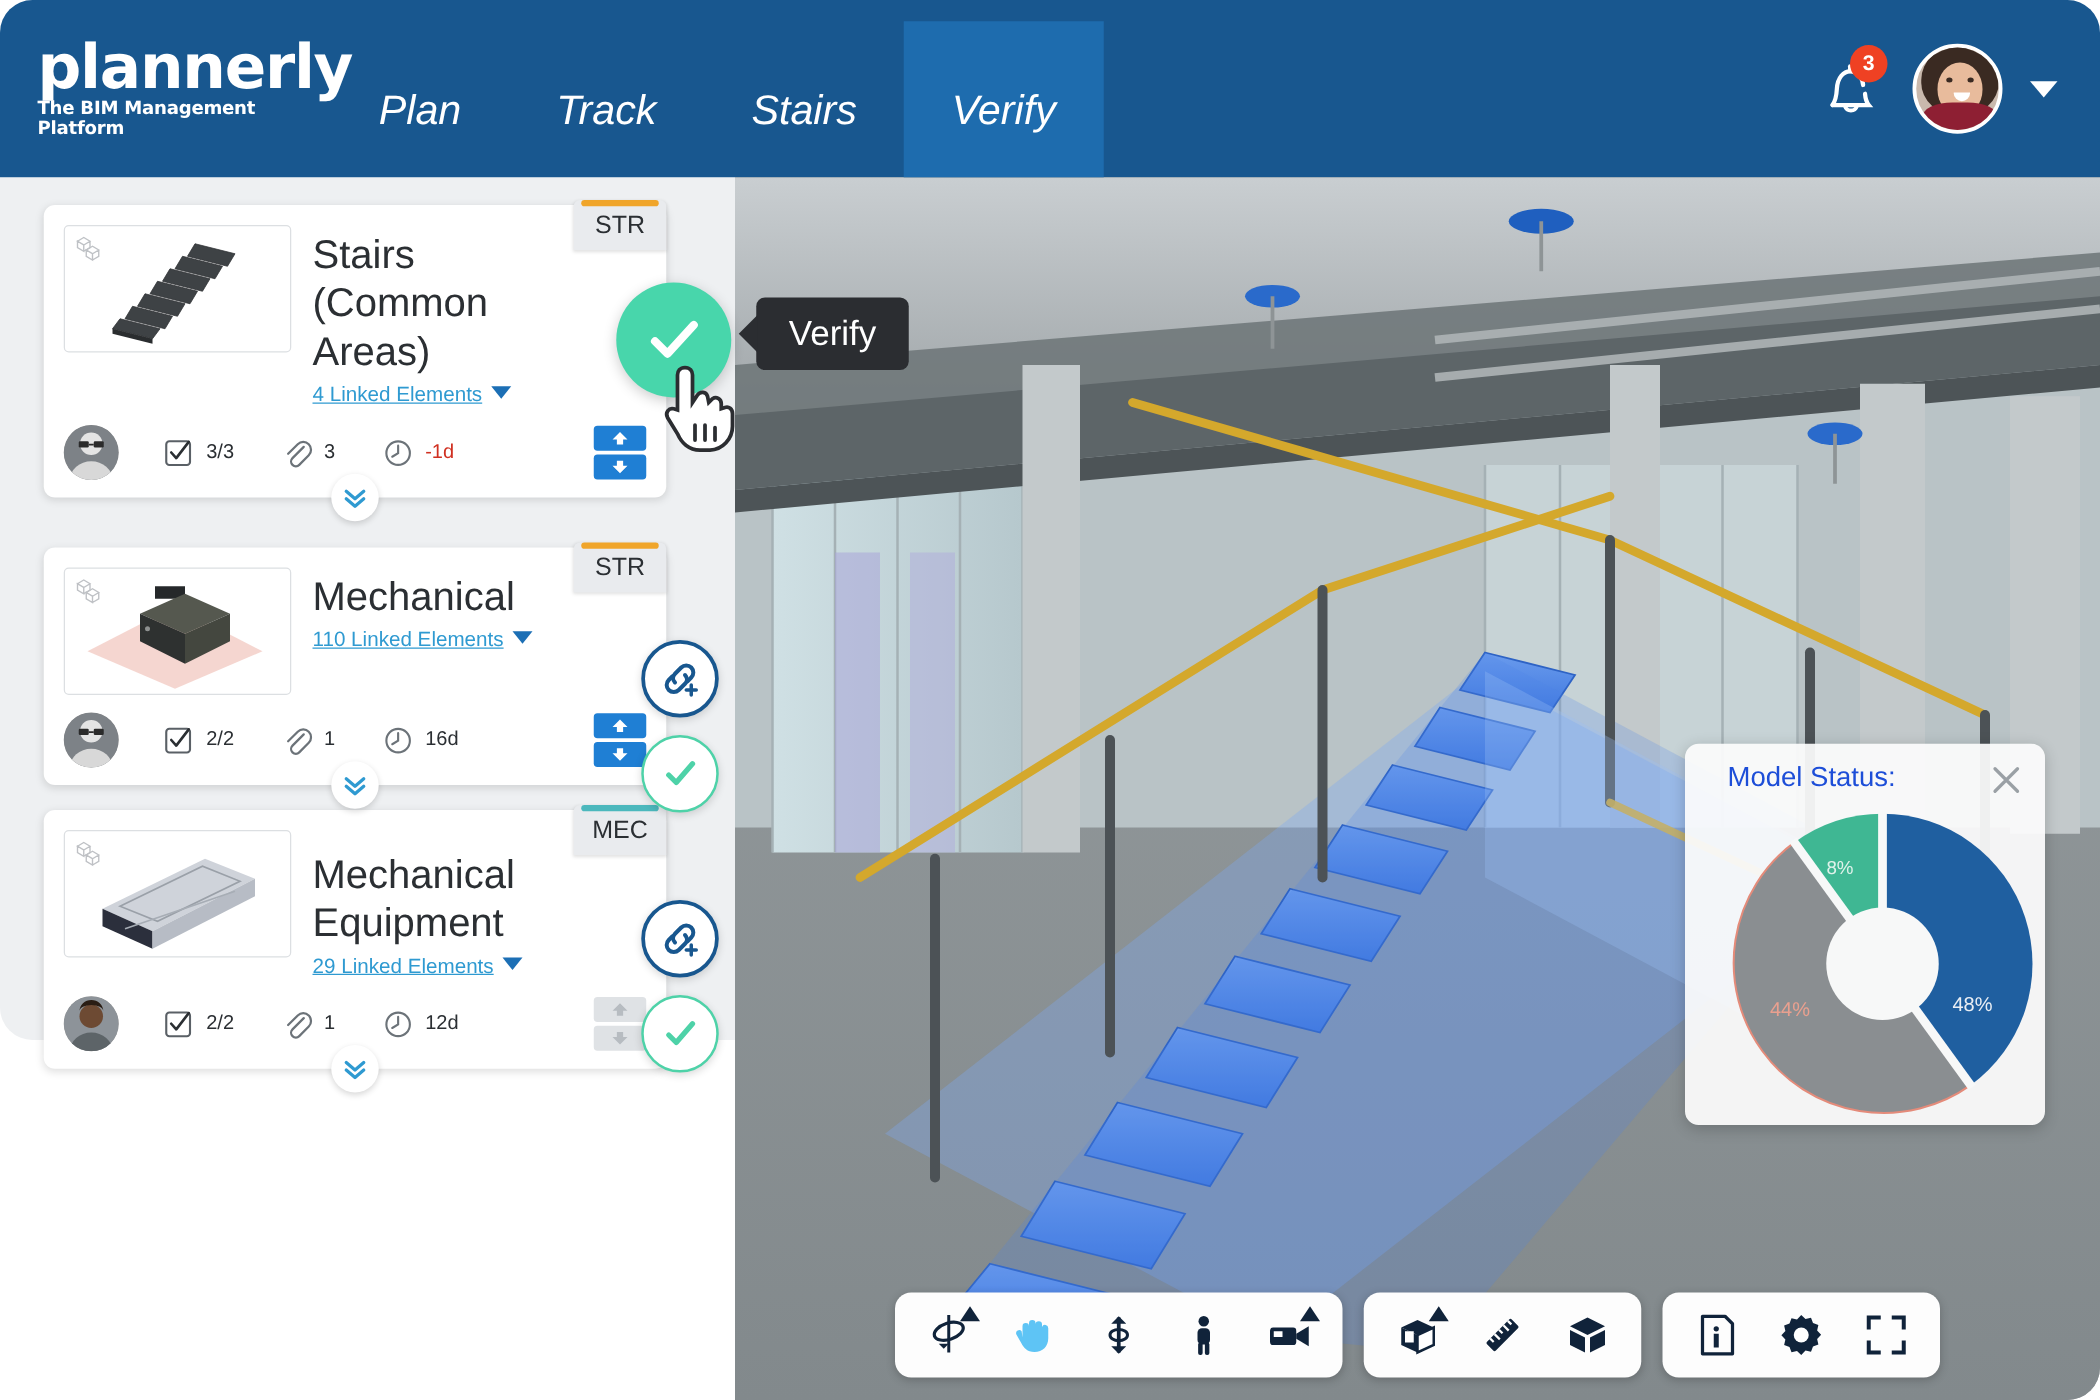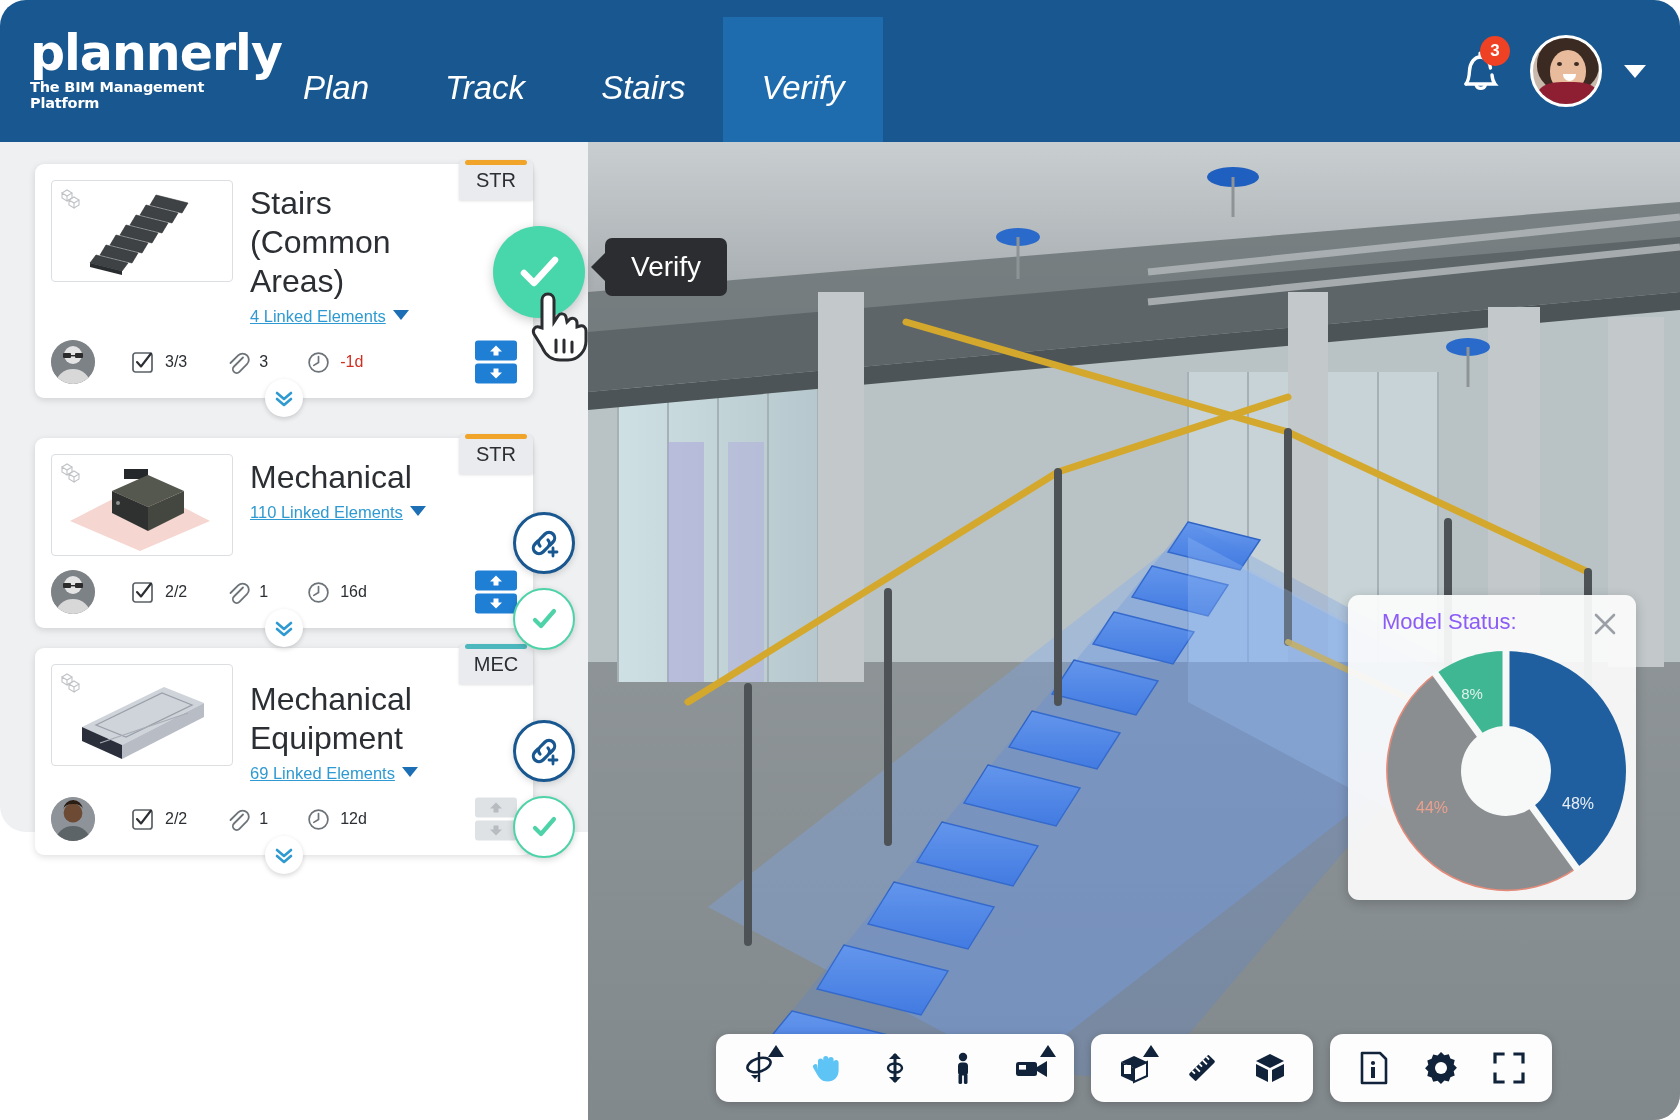--- a/index.html
+++ b/index.html
@@ -170,21 +170,21 @@
     overflow:hidden; background:#9fa4a6; border-bottom-right-radius:26px;
   }
   .vp-svg { position:absolute; left:0; top:0; }
 
   .status-panel {
     position:absolute; left:1348px; top:595px; width:288px; height:305px;
     background:rgba(252,252,252,0.93); border-radius:11px; z-index:8;
     box-shadow:0 3px 12px rgba(0,0,0,.2);
   }
   .status-title {
-    position:absolute; left:34px; top:14px; font-size:22px; color:#8b5cf6;
+    position:absolute; left:34px; top:14px; font-size:22px; color:#1d4ed8;
   }
   .panel-close {
     position:absolute; right:16px; top:14px; width:30px;height:30px; cursor:pointer;
     display:flex;align-items:center;justify-content:center;
   }
 
   
   .toolbars {
     position:absolute; left:588px; bottom:18px; width:1092px;
     display:flex; justify-content:center; gap:17px; z-index:9;
@@ -431,21 +431,21 @@
             <path d="M30 62 L112 22 L152 38 L70 80 Z" fill="#cfd3da"></path>
             <path d="M30 62 L30 76 L70 94 L70 80 Z" fill="#2b2f3c"></path>
             <path d="M152 38 L152 52 L70 94 L70 80 Z" fill="#b7bcc5"></path>
             <path d="M44 60 L110 28 L140 40 L74 72 Z" fill="none" stroke="#9aa0a8" stroke-width="1.3"></path>
             <path d="M48 78 L136 48" stroke="#a7adb5" stroke-width="1.3" fill="none"></path>
           </svg>
         </div>
         <div class="card-info" style="padding-top:16px;">
           <div class="card-title" style="max-width:260px;">Mechanical Equipment</div>
           <div>
-            <span class="linked">69 Linked Elements</span><span class="linked-caret"></span>
+            <span class="linked">29 Linked Elements</span><span class="linked-caret"></span>
           </div>
         </div>
       </div>
       <div class="card-stats">
         <div class="st-avatar">
           <svg width="44" height="44" viewBox="0 0 44 44">
               <circle cx="22" cy="22" r="22" fill="#8d9399"></circle>
               <circle cx="22" cy="16" r="9.4" fill="#6d4a33"></circle>
               <path d="M5 44 a17 15 0 0 1 34 0 Z" fill="#5d6468"></path>
               <path d="M12.6 12 a9.5 9 0 0 1 19 0 a9.5 5 0 0 0 -19 0 Z" fill="#2a1d14"></path>

